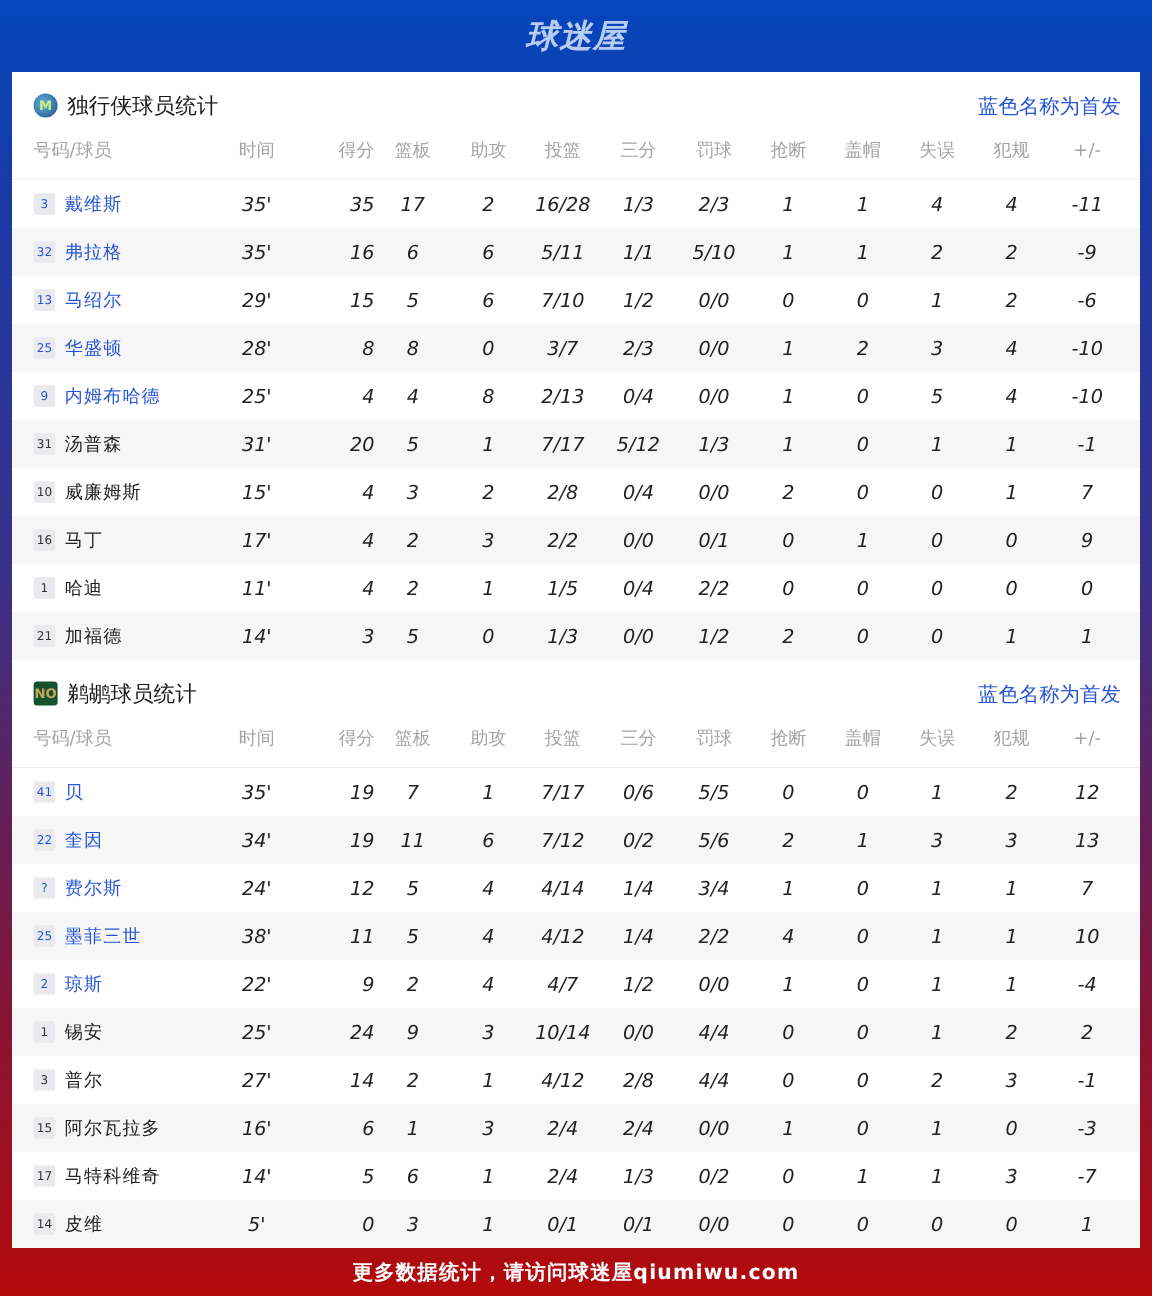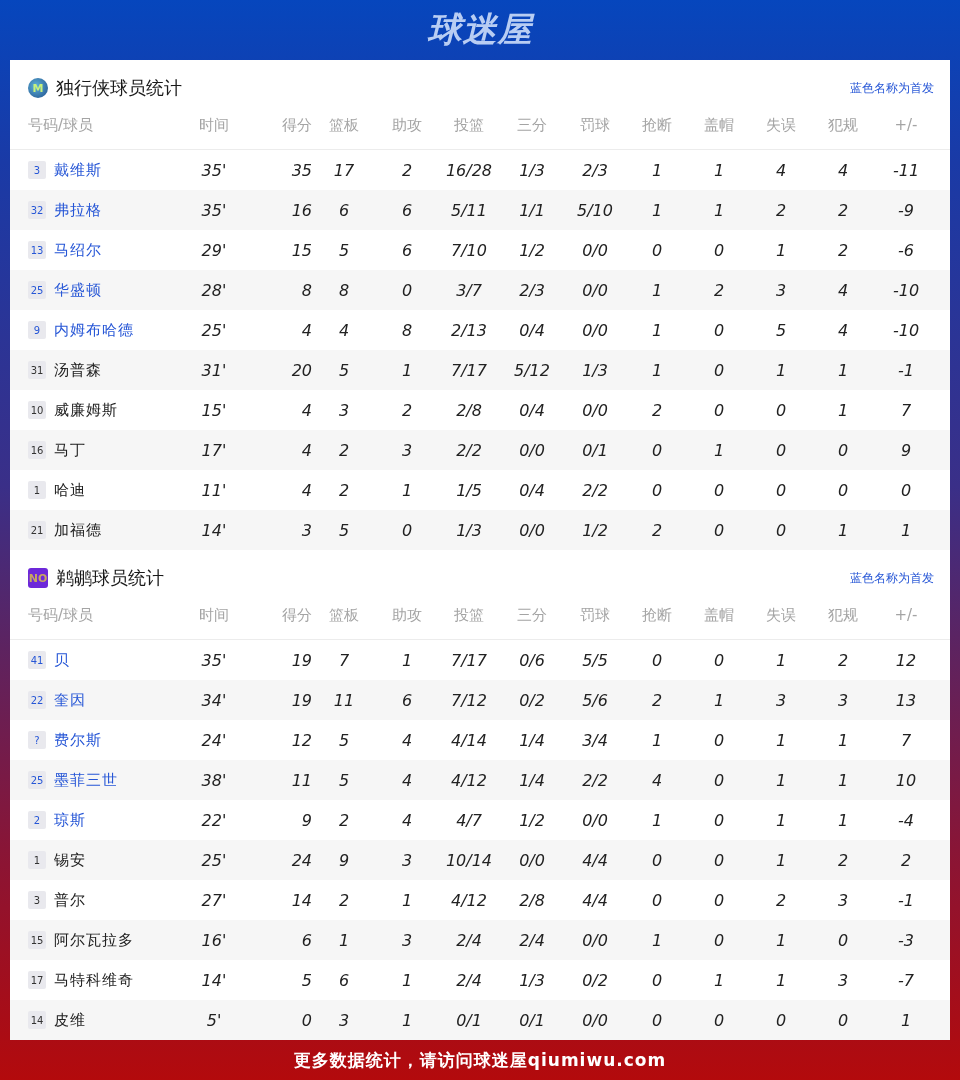--- a/index.html
+++ b/index.html
@@ -8,41 +8,41 @@
     font-family: "DejaVu Sans", sans-serif;
     background: linear-gradient(180deg, #0646bd 0%, #1a3aa6 15%, #3a2f88 45%, #5d2360 60%, #8c1433 80%, #b30a0c 100%);
     position: relative;
   }
   .header {
     position: absolute; left: 0; top: 0; width: 960px; height: 60px;
     display: flex; align-items: center; justify-content: center;
   }
   .logo {
     font-family: "DejaVu Sans", sans-serif;
-    font-size: 34px; font-weight: bold; font-style: italic;
+    font-size: 27px; font-weight: bold; font-style: italic;
     color: #b8cdf3; letter-spacing: 1px;
   }
   .card {
     position: absolute; left: 10px; top: 60px; width: 940px; height: 980px;
     background: #ffffff;
   }
   .section-head {
     height: 56px; display: flex; align-items: center; justify-content: space-between;
     padding: 0 16px 0 18px;
   }
   .team-title { display: flex; align-items: center; }
   .team-logo {
     width: 20px; height: 20px; border-radius: 50%; margin-right: 8px;
     display: inline-flex; align-items: center; justify-content: center;
     font-size: 11px; font-weight: bold; color: #fff;
   }
   .logo-mavs { background: radial-gradient(circle at 40% 40%, #5fb2d9, #1d4d8a); color: #c7f27b; }
-  .logo-pels { background: #6d28d9; border-radius: 3px; color: #c8a661; }
+  .logo-pels { background: #14532d; border-radius: 3px; color: #c8a661; }
   .team-name { font-size: 18px; color: #1a1a1a; font-weight: 500; }
-  .starter-note { font-size: 12px; color: #2656d6; }
+  .starter-note { font-size: 17px; color: #2656d6; }
   .row {
     height: 40px; display: flex; align-items: center;
     font-size: 16px; color: #222;
   }
   .row.alt { background: #f6f6f6; }
   .row.colhead { color: #a4a4a4; font-size: 15px; border-bottom: 1px solid #ececec; height: 34px; align-items: flex-start; }
   .c-player { width: 168px; padding-left: 18px; display: flex; align-items: center; }
   .jersey {
     width: 18px; height: 18px; background: #e9e9ee; border-radius: 2px;
     font-size: 10px; display: inline-flex; align-items: center; justify-content: center;

